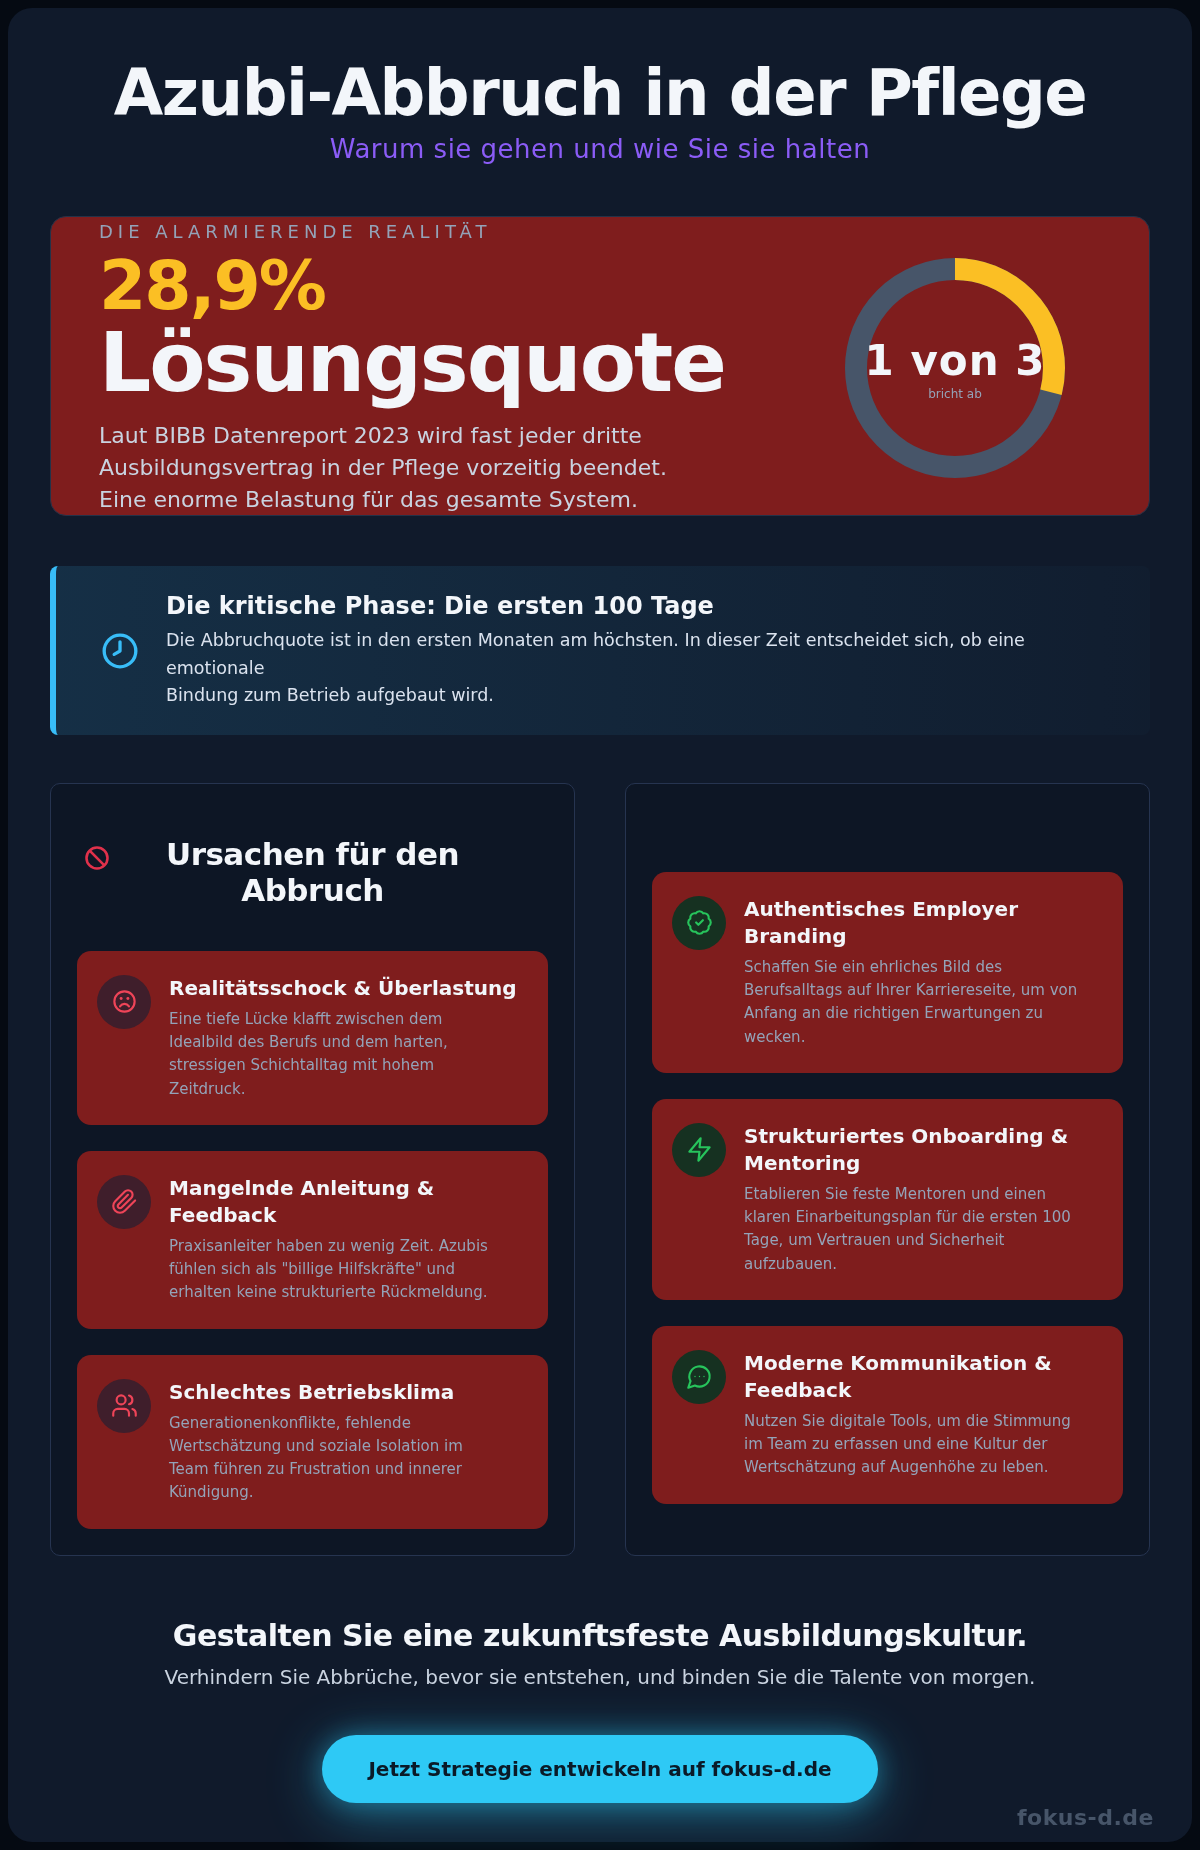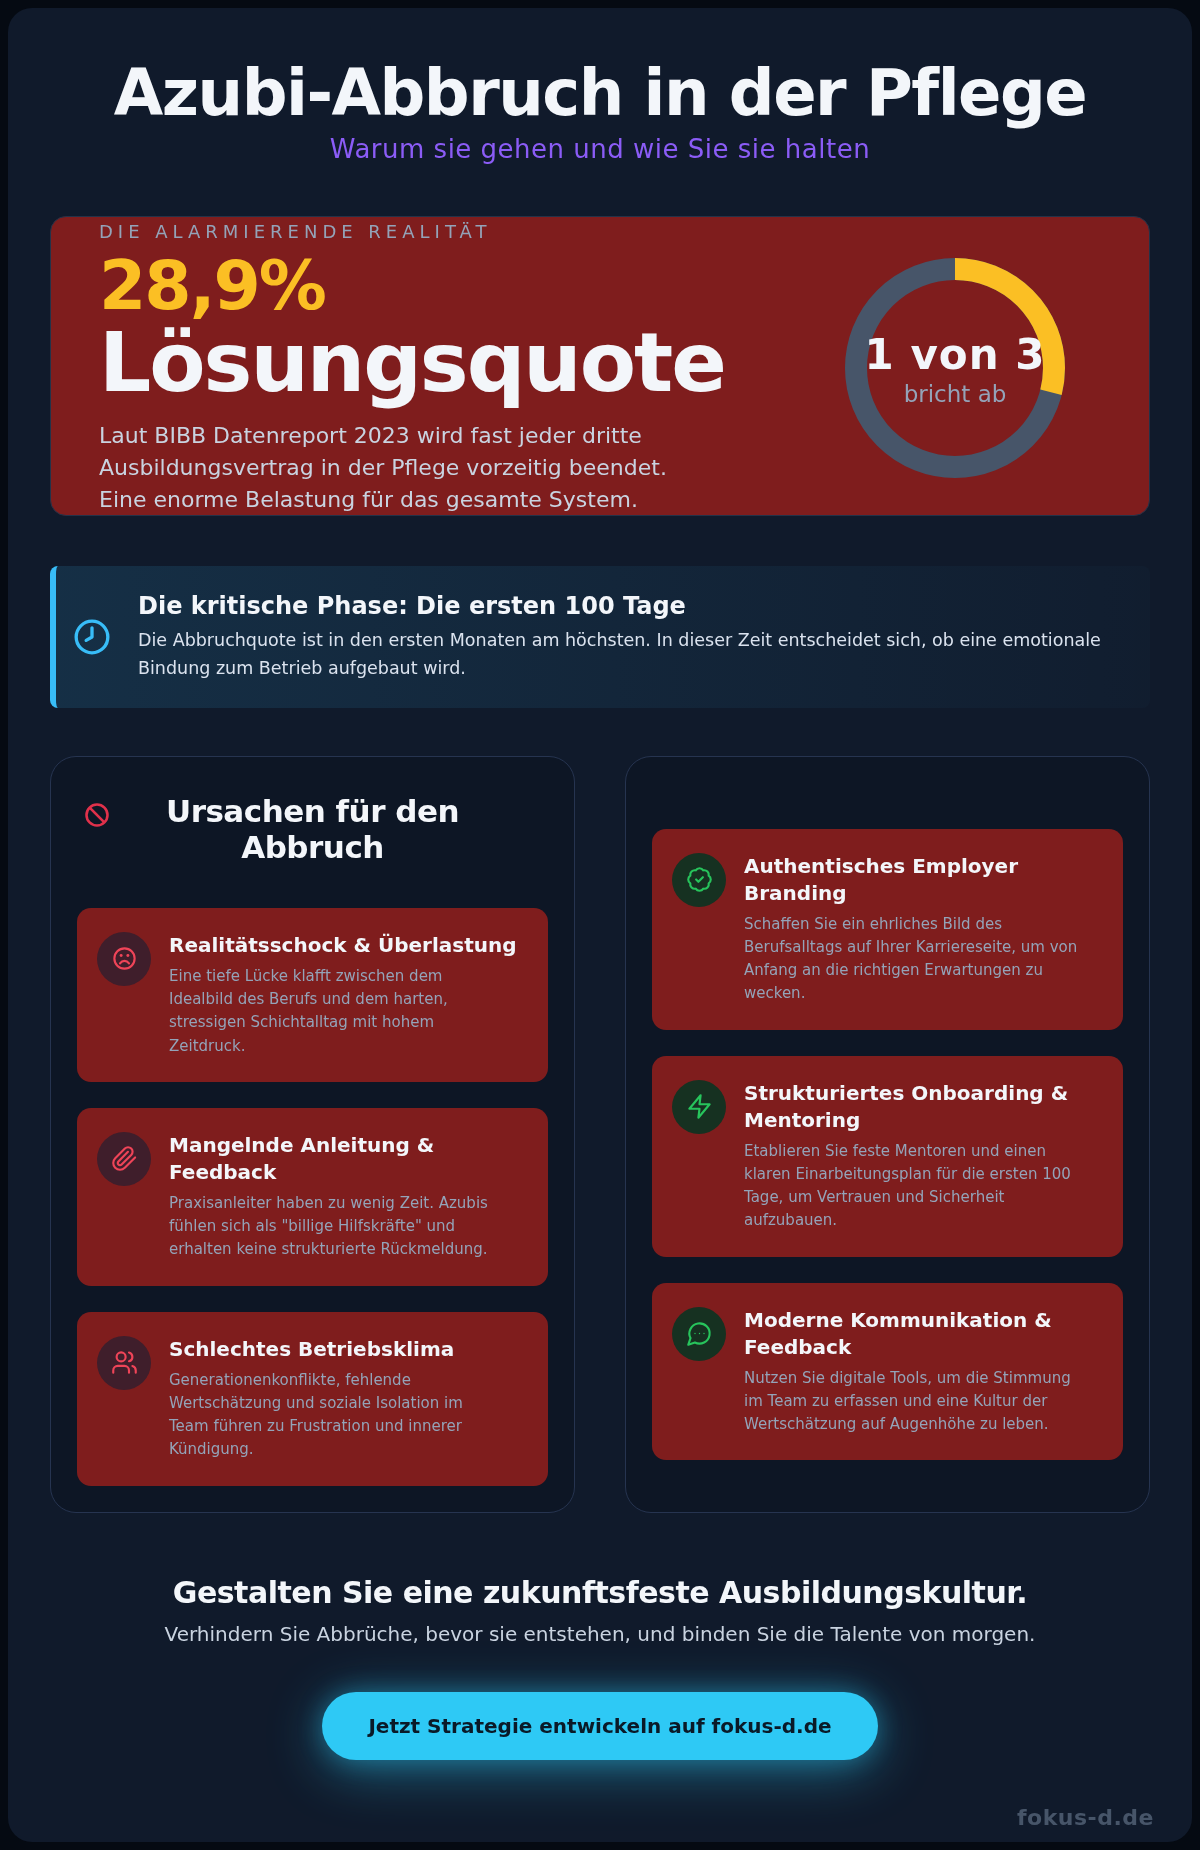--- a/index.html
+++ b/index.html
@@ -62,46 +62,46 @@
   .donut-wrap {
     position:relative; flex:0 0 auto;
     width:224px; height:224px; margin-left:40px; margin-right:34px;
   }
   .donut-center {
     position:absolute; inset:0;
     display:flex; flex-direction:column; align-items:center; justify-content:center;
     text-align:center;
   }
   .donut-label { font-size:42px; font-weight:bold; color:#f3f6fa; letter-spacing:1px; }
-  .donut-sublabel { font-size:23px; color:#94a3b8; margin-top:2px; }
+  .donut-sublabel { font-size:12px; color:#94a3b8; margin-top:2px; }
 
   
   .callout {
     margin-top:50px;
     display:flex; align-items:center; gap:26px;
     background:linear-gradient(90deg, rgba(56,189,248,0.13), rgba(56,189,248,0.02));
     border-left:6px solid #38bdf8;
     border-radius:8px;
-    padding:26px 16px;
+    padding:26px 44px;
     min-height:138px;
   }
   .callout .clock { color:#38bdf8; flex:0 0 auto; width:40px; height:40px; }
   .callout h3 { font-size:24px; font-weight:bold; color:#f3f6fa; }
   .callout p { margin-top:7px; font-size:17.5px; line-height:1.55; color:#dbe3ef; }
 
   
   .cols {
     margin-top:48px;
     display:grid; grid-template-columns:1fr 1fr; gap:50px;
   }
   .col-card {
     background:#0d1625;
     border:1px solid #263450;
-    border-radius:26px;
-    padding:30px 26px 26px;
+    border-radius:10px;
+    padding:46px 26px 26px;
     min-height:756px;
     position:relative;
   }
   .col-head { position:relative; padding:6px 30px 0; }
   .col-head .head-icon {
     position:absolute; left:6px; top:14px; width:28px; height:28px;
   }
   .head-icon.red   { color:#e0314b; }
   .head-icon.green { color:#27c45c; }
   .col-head h2 {

